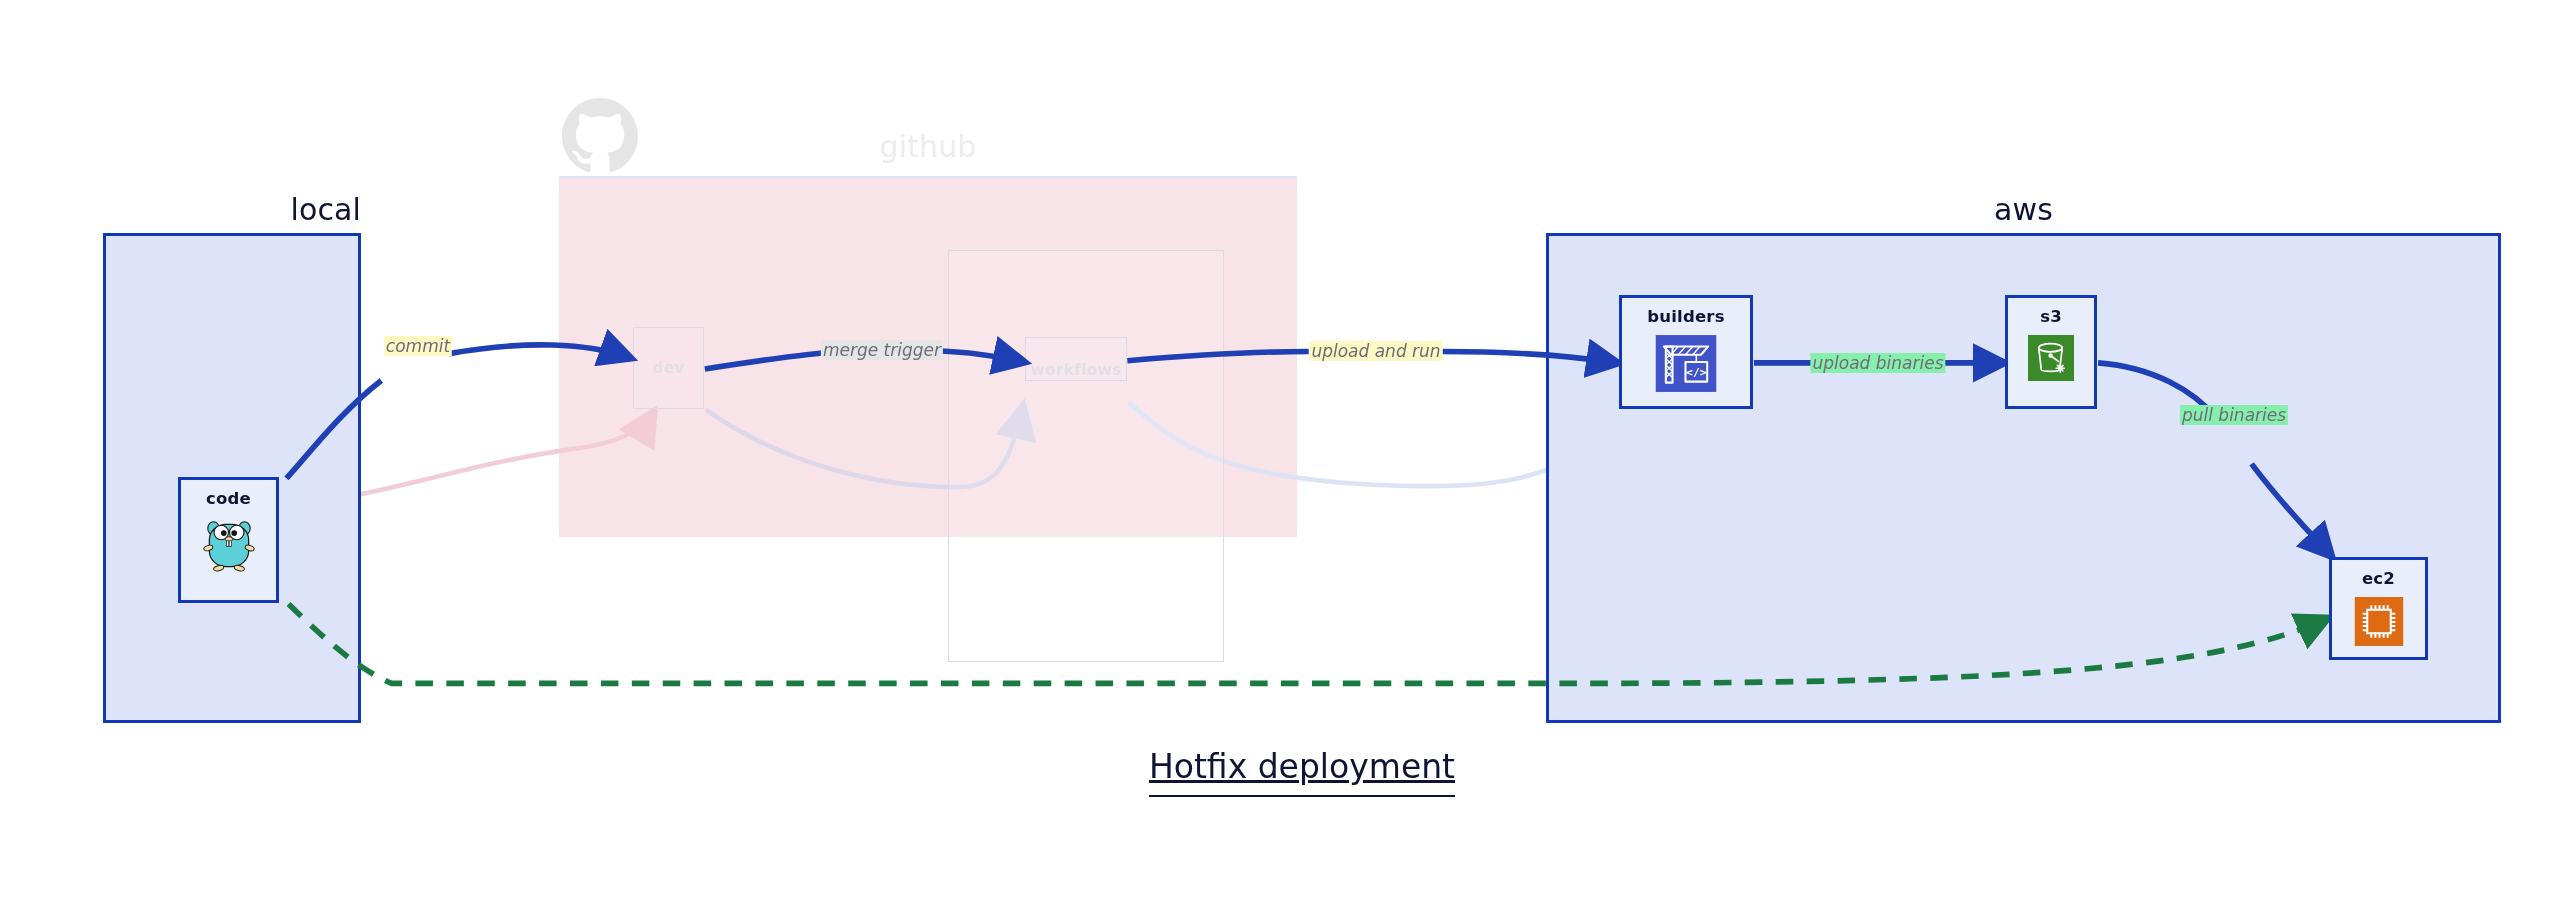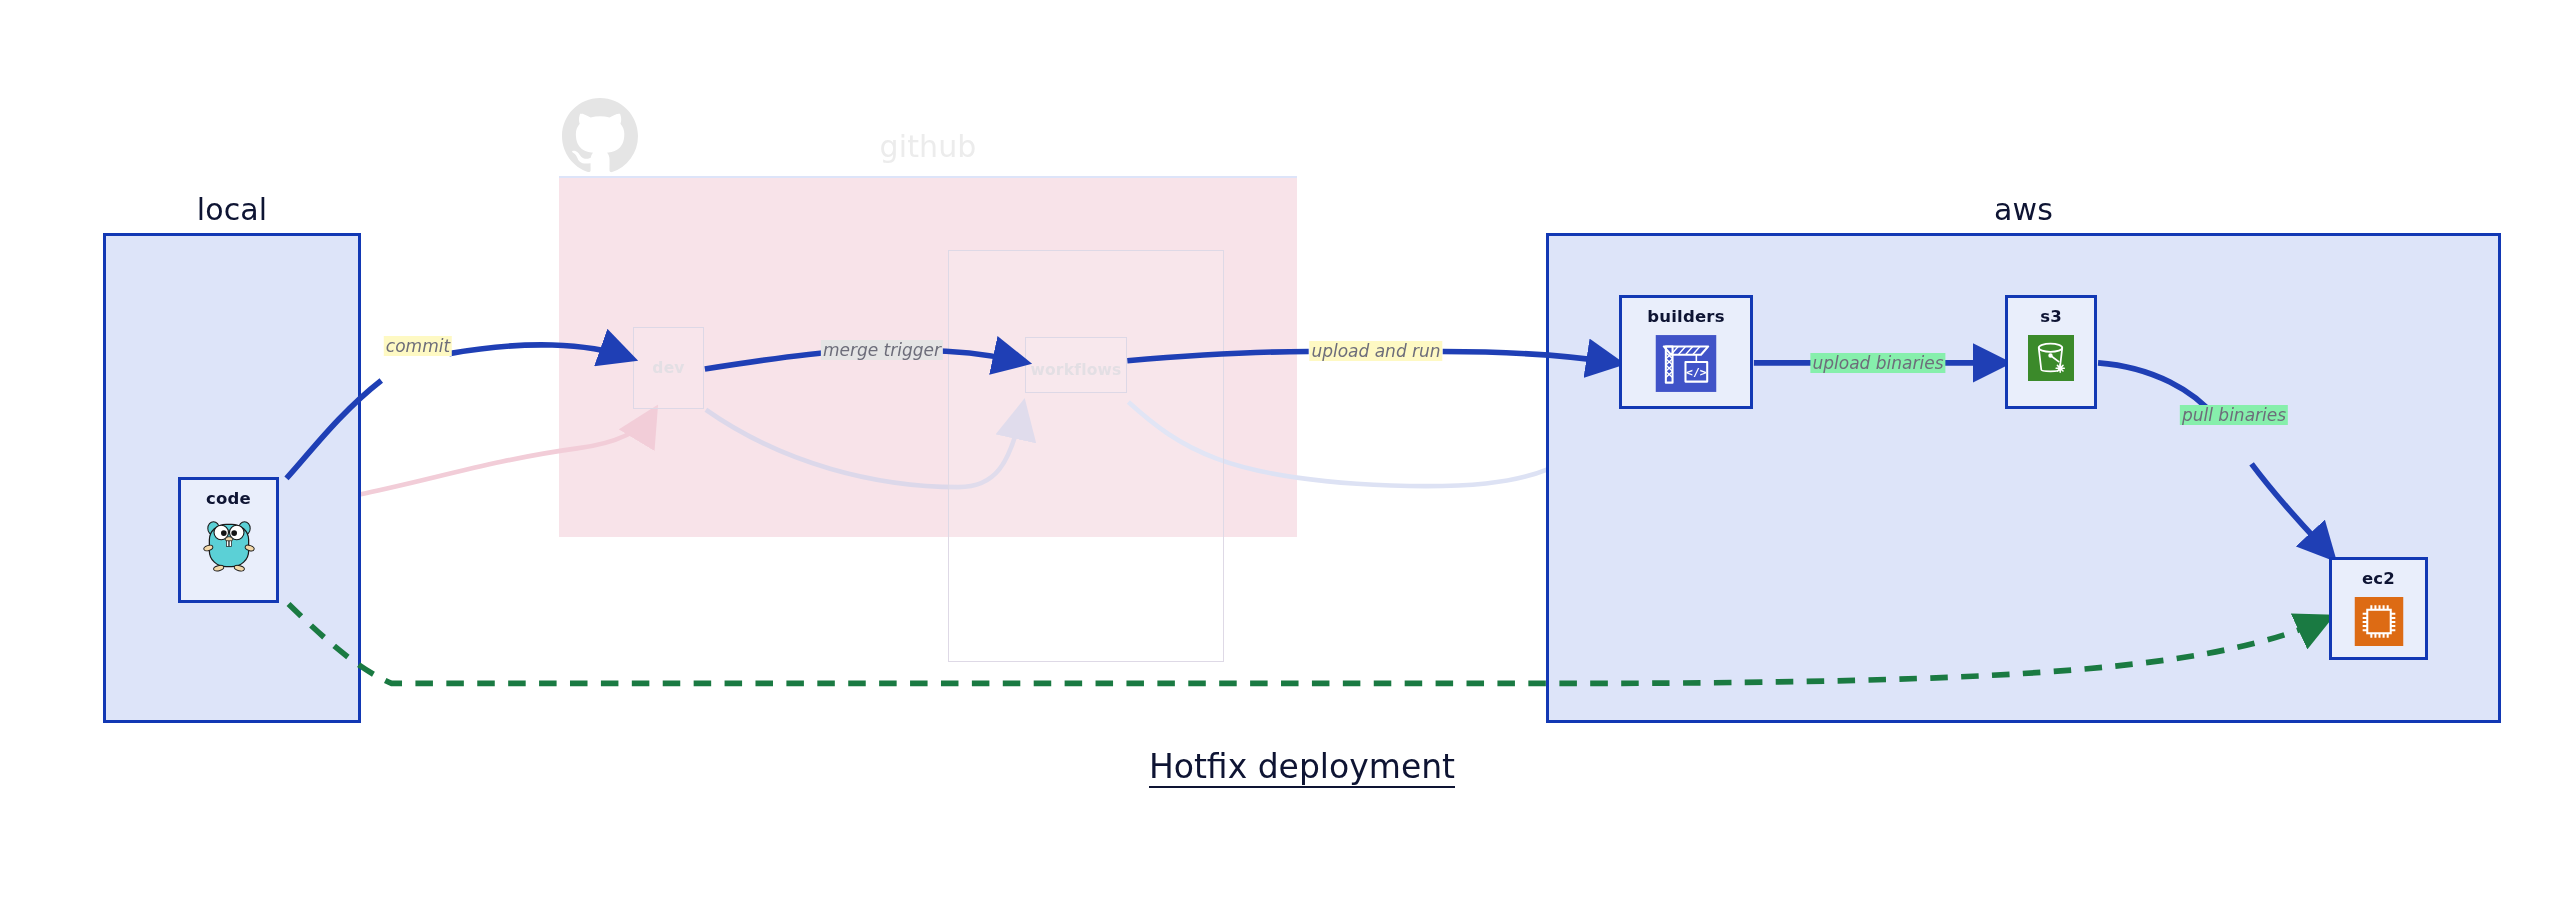--- a/index.html
+++ b/index.html
@@ -14,21 +14,21 @@
 
   
   .group{position:absolute;box-sizing:border-box;}
   .group-label{
     position:absolute;text-align:center;white-space:nowrap;
     font-size:30px;font-weight:400;color:#0e1433;letter-spacing:0.1px;
   }
 
   #grp-local{left:103px;top:233px;width:258px;height:490px;
     background:#dde4f9;border:3.6px solid #1238b4;z-index:3;}
-  #lbl-local{left:103px;top:192px;width:258px;}
+  #lbl-local{left:103px;top:192px;width:258px;text-align:right;}
 
   #grp-aws{left:1546px;top:233px;width:955px;height:490px;
     background:#dde4f9;border:3.6px solid #1238b4;z-index:3;}
   #lbl-aws{left:1546px;top:192px;width:955px;}
 
   #grp-github{left:559px;top:176px;width:738px;height:361px;
     background:#f8e3e9;border-top:2.6px solid #dde4f9;z-index:1;}
   #lbl-github{left:559px;top:129px;width:738px;color:#ececec;font-size:30px;}
 
   #grp-master{left:948px;top:250px;width:276px;height:412px;
@@ -52,42 +52,42 @@
   #n-s3 .node-icon{top:37px;}
   #n-ec2{left:2329px;top:557px;width:99px;height:103px;}
   #n-ec2 .node-icon{top:37px;}
 
   
   .node-faded{position:absolute;box-sizing:border-box;z-index:4;
     background:rgba(255,255,255,0.10);border:1.5px solid #ddd8e6;}
   .node-faded .node-title{color:#e3dfe4;font-size:15.5px;font-weight:700;}
   #n-dev{left:633px;top:327px;width:71px;height:82px;}
   #n-dev .node-title{top:31px;}
-  #n-workflows{left:1025px;top:337px;width:102px;height:56px;}
+  #n-workflows{left:1025px;top:337px;width:102px;height:44px;}
   #n-workflows .node-title{top:23px;}
 
   
   #octocat{position:absolute;left:562px;top:98px;width:76px;height:76px;z-index:2;}
 
   
   .edge-label{
     position:absolute;z-index:7;white-space:nowrap;
     font-style:italic;font-size:17px;color:#6d6d7a;
     background:#fef9c3;padding:0 2.1px;transform:translate(-50%,-50%);
   }
   .edge-label.on-blue{background:#86efac;}
   .edge-label.on-pink{background:#e5e5e5;font-style:italic;}
 
   
   #diagram-title{
     position:absolute;left:0;top:747px;width:2604px;text-align:center;
     font-size:33px;color:#0e1433;z-index:8;
   }
   #diagram-title span{
-    border-bottom:2.6px solid #0e1433;padding-bottom:0;
+    border-bottom:2.6px solid #0e1433;padding-bottom:9px;text-decoration:underline;
   }
 </style>
 </head>
 <body>
 
 <div id="stage">
 
   <svg class="layer" id="ghost" viewBox="0 0 5054 1750" preserveAspectRatio="none">
     <defs>
       <marker id="ah-pink" markerWidth="9" markerHeight="9" refX="7" refY="4.5" orient="auto" markerUnits="strokeWidth">

